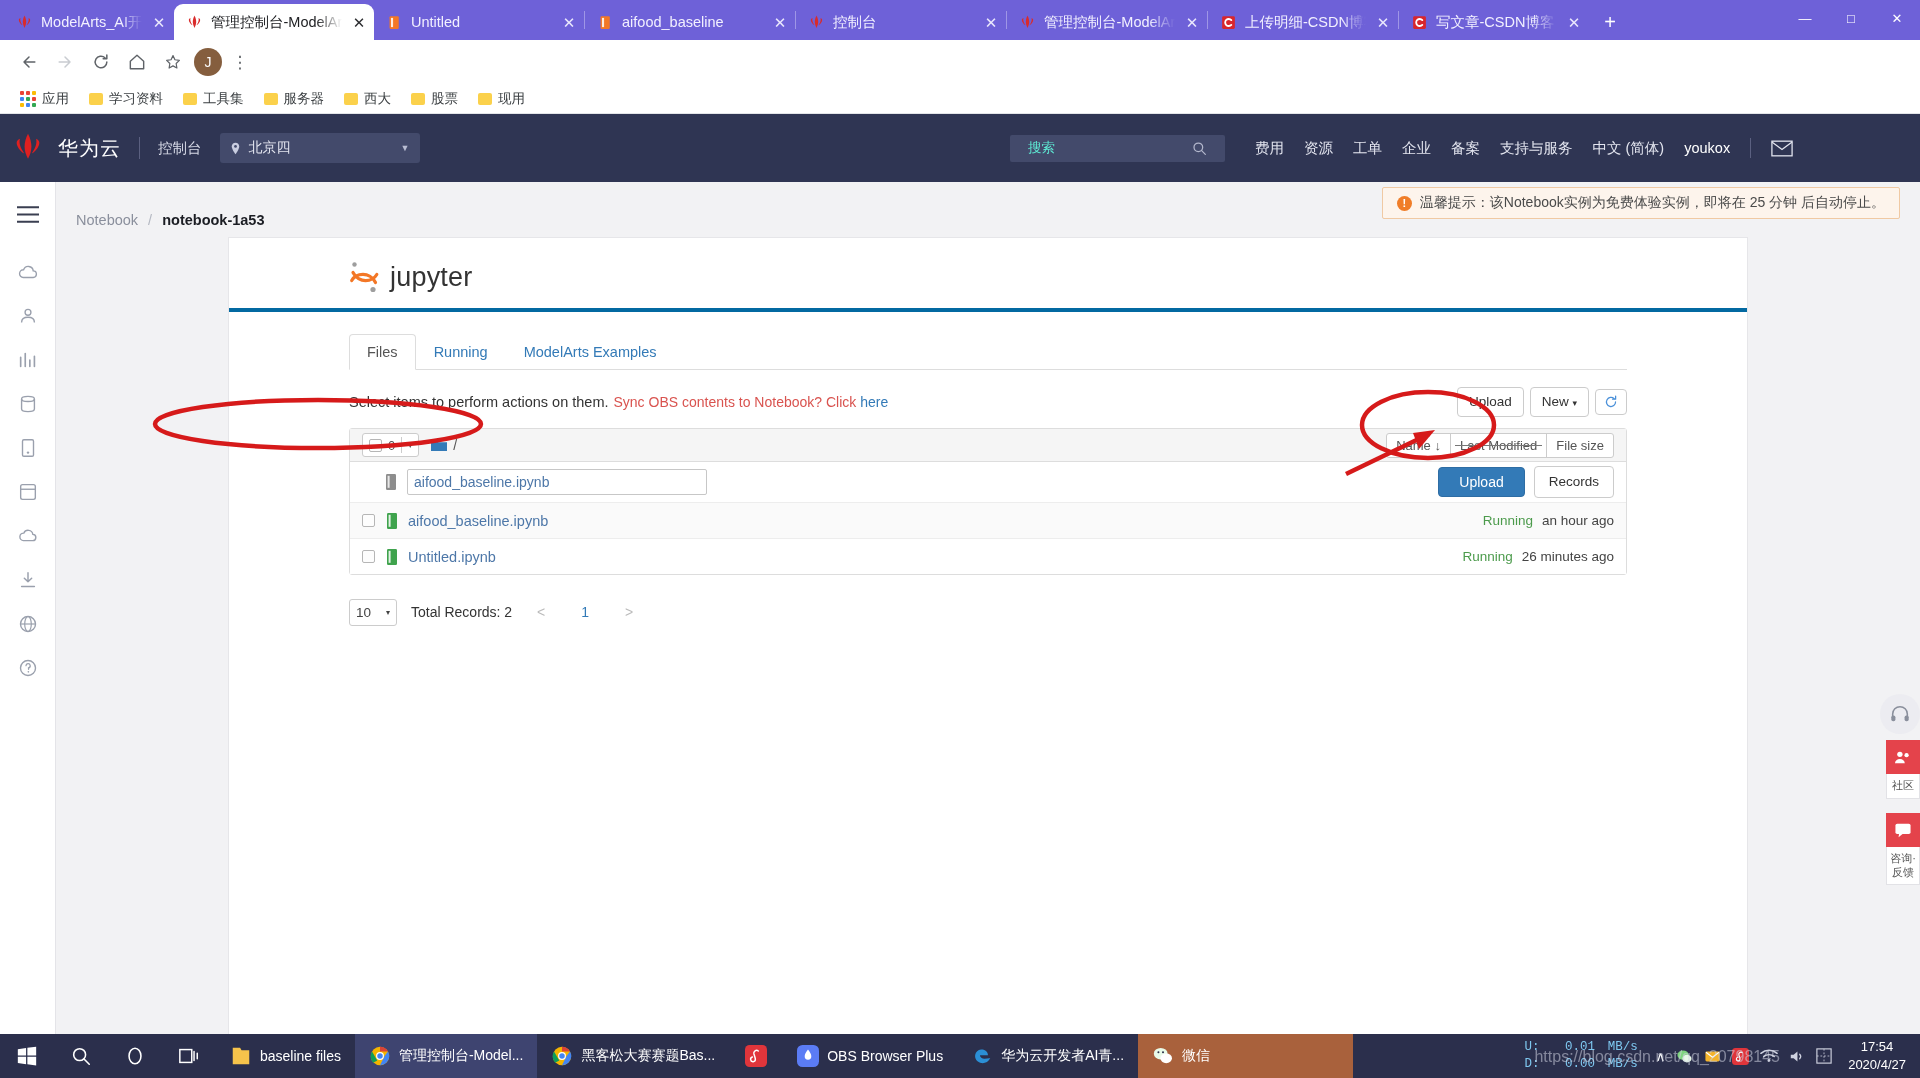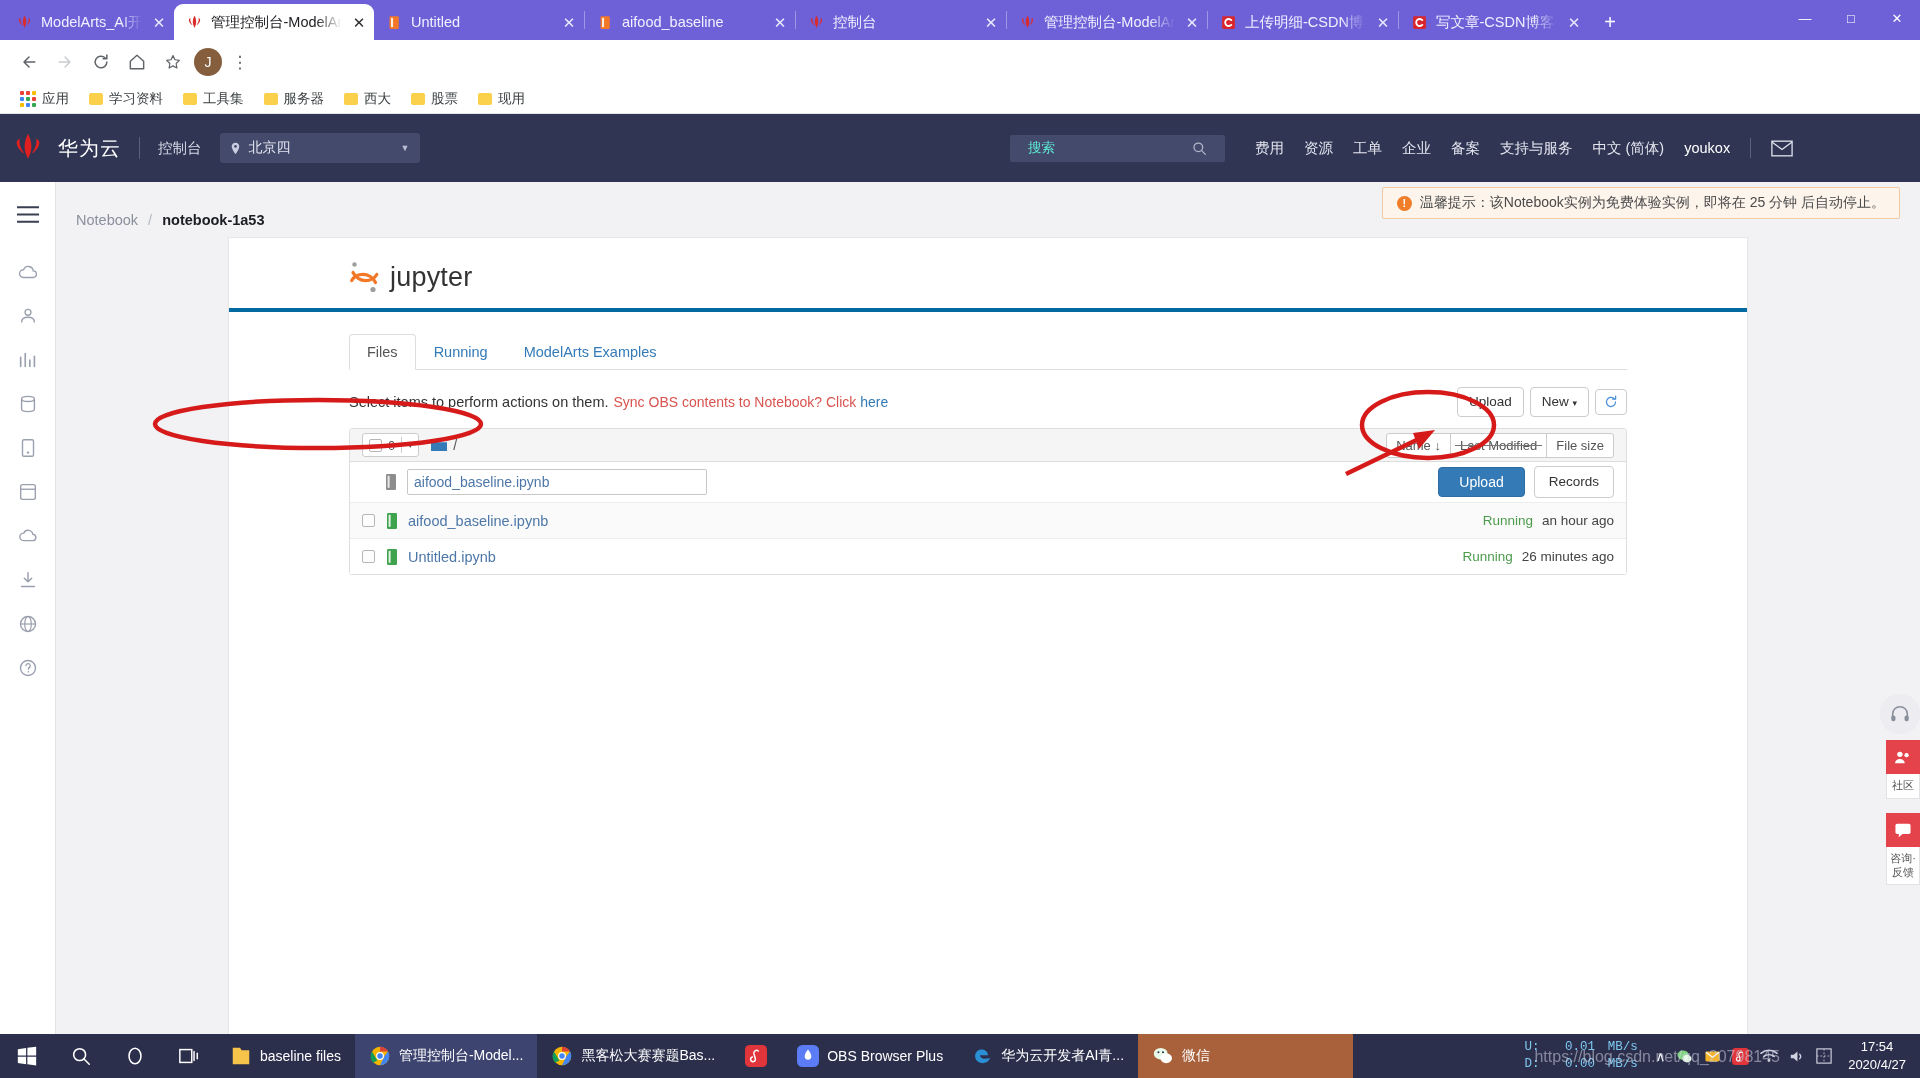--- a/index.html
+++ b/index.html
@@ -712,20 +712,30 @@
                 </svg>
             </span>
             <span class="fname">Untitled.ipynb</span>
             <span class="fmeta">
               <span class="running">Running</span>
               <span class="ftime">26 minutes ago</span>
             </span>
           </div>
         </div>
 
+        <div class="pager">
+          <div class="perpage">
+            <span>10</span>
+            <span class="caret">▾</span>
+          </div>
+          <div class="total">Total Records: 2</div>
+          <div class="pg">&lt;</div>
+          <div class="pg cur">1</div>
+          <div class="pg">&gt;</div>
+        </div>
 
       </div>
     </div>
 
     <svg class="annot" style="left:0;top:0;width:1864px;height:906px" viewBox="0 0 1864 906">
       <ellipse cx="262" cy="242" rx="163" ry="24" stroke="#d61a1a" stroke-width="4.5" fill="none"></ellipse>
       <ellipse cx="1372" cy="243" rx="66" ry="33" stroke="#d61a1a" stroke-width="4.5" fill="none"></ellipse>
       <path d="M1290 292 L1373 252" stroke="#d61a1a" stroke-width="4.5" fill="none"></path>
       <path d="M1379 248 l-22 3 6 16z" fill="#d61a1a"></path>
     </svg>

